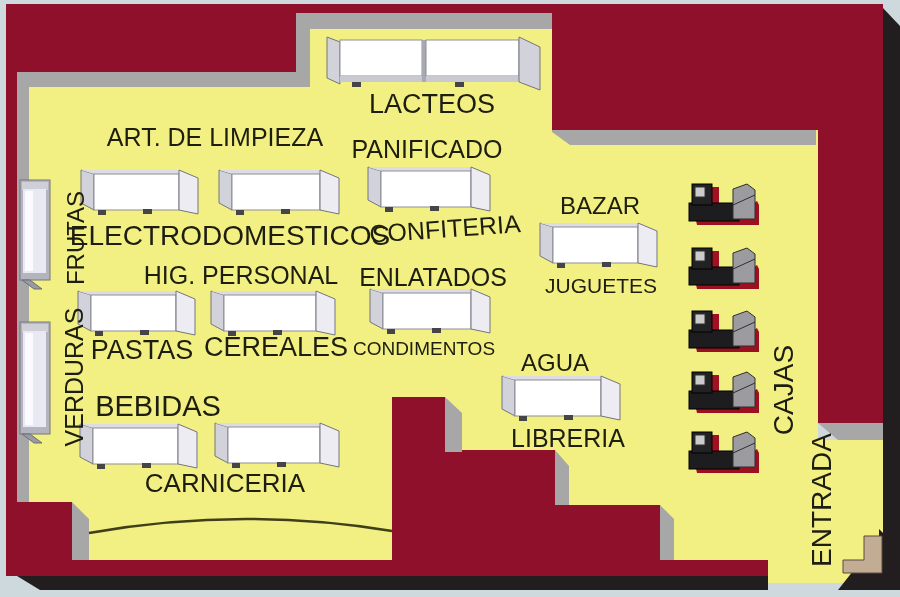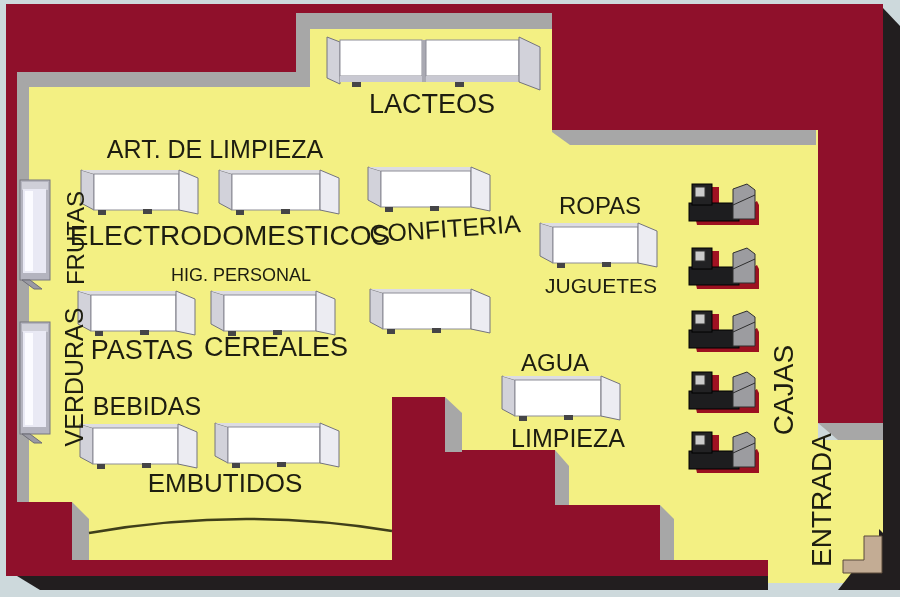--- a/index.html
+++ b/index.html
@@ -211,30 +211,33 @@
           <rect x="5" y="1" width="20" height="21" fill="#222224" stroke="#000000" stroke-width="1"></rect>
           <rect x="8" y="4" width="10" height="10" fill="#cbcbcb" stroke="#333333" stroke-width="1"></rect>
           <polygon points="46,6 60,1 68,7 68,36 46,36" fill="#9c9ca0" stroke="#2e2e2e" stroke-width="1"></polygon>
           <line x1="46" y1="22" x2="68" y2="12" stroke="#2e2e2e" stroke-width="1"></line>
         </g>
       </g>
   </svg>
 
   <div class="labels">
     <div class="plan-label" style="left:432px;top:104px;font-size:27px">LACTEOS</div>
-    <div class="plan-label" style="left:215px;top:149px;font-size:25px">ART. DE LIMPIEZA</div>
+    <div class="plan-label" style="left:215px;top:137px;font-size:25px">ART. DE LIMPIEZA</div>
+    <div class="plan-label" style="left:427px;top:149px;font-size:25px">PANIFICADO</div>
     <div class="plan-label" style="left:230px;top:236px;font-size:28px">ELECTRODOMESTICOS</div>
     <div class="plan-label tilt" style="left:445px;top:229px;font-size:25px">CONFITERIA</div>
-    <div class="plan-label" style="left:600px;top:206px;font-size:24px">ROPAS</div>
-    <div class="plan-label" style="left:241px;top:275px;font-size:18px">HIG. PERSONAL</div>
+    <div class="plan-label" style="left:600px;top:206px;font-size:24px">BAZAR</div>
+    <div class="plan-label" style="left:241px;top:275px;font-size:25px">HIG. PERSONAL</div>
+    <div class="plan-label" style="left:433px;top:277px;font-size:25px">ENLATADOS</div>
     <div class="plan-label" style="left:601px;top:285px;font-size:21px">JUGUETES</div>
     <div class="plan-label rot" style="left:76px;top:238px;font-size:24px">FRUTAS</div>
     <div class="plan-label rot" style="left:74px;top:377px;font-size:25px">VERDURAS</div>
     <div class="plan-label" style="left:142px;top:350px;font-size:27px">PASTAS</div>
     <div class="plan-label" style="left:276px;top:347px;font-size:27px">CEREALES</div>
+    <div class="plan-label" style="left:424px;top:348px;font-size:19px">CONDIMENTOS</div>
     <div class="plan-label" style="left:555px;top:363px;font-size:24px">AGUA</div>
-    <div class="plan-label" style="left:147px;top:406px;font-size:25px">BEBIDAS</div>
-    <div class="plan-label" style="left:568px;top:438px;font-size:25px">LIMPIEZA</div>
-    <div class="plan-label" style="left:225px;top:483px;font-size:26px">EMBUTIDOS</div>
+    <div class="plan-label" style="left:158px;top:406px;font-size:29px">BEBIDAS</div>
+    <div class="plan-label" style="left:568px;top:438px;font-size:25px">LIBRERIA</div>
+    <div class="plan-label" style="left:225px;top:483px;font-size:26px">CARNICERIA</div>
     <div class="plan-label rot" style="left:784px;top:390px;font-size:28px">CAJAS</div>
     <div class="plan-label rot" style="left:822px;top:500px;font-size:28px">ENTRADA</div>
   </div>
 </div>
 
 </body></html>

